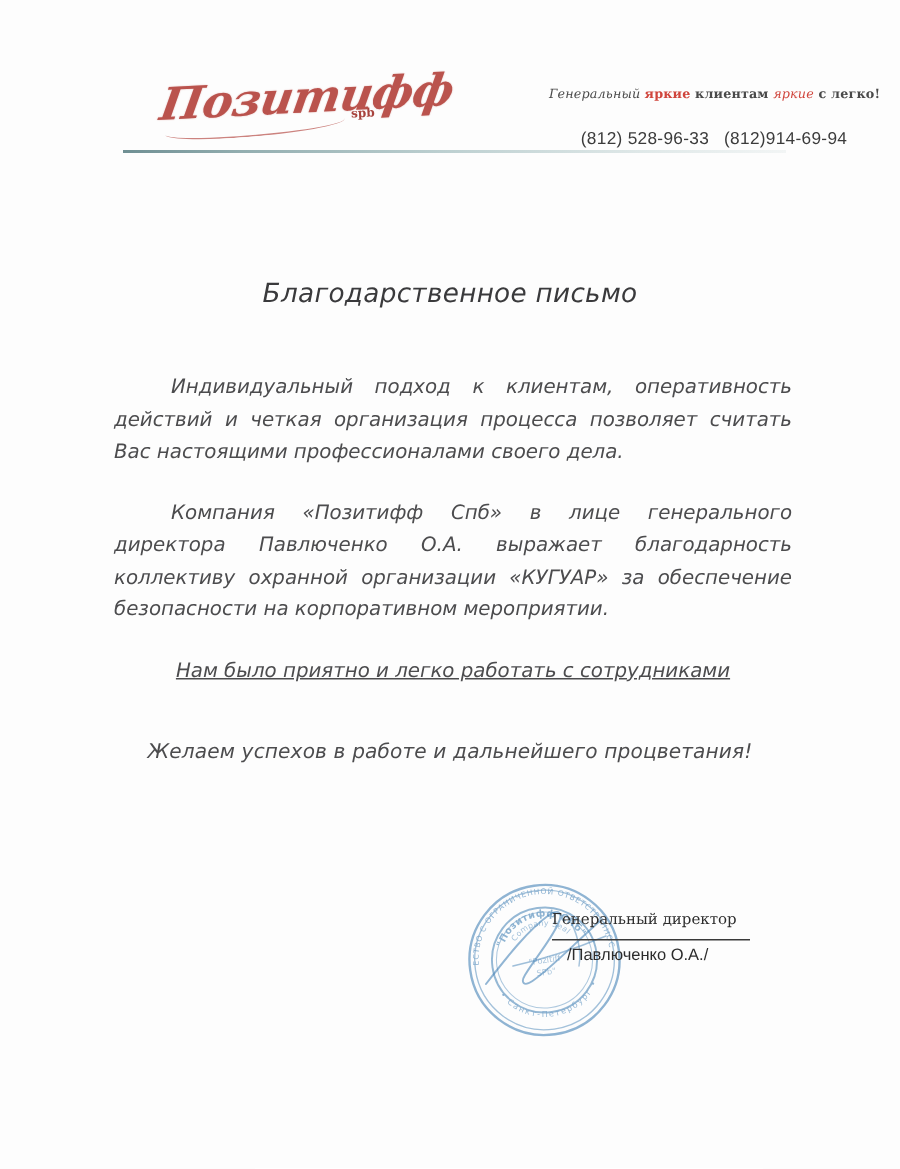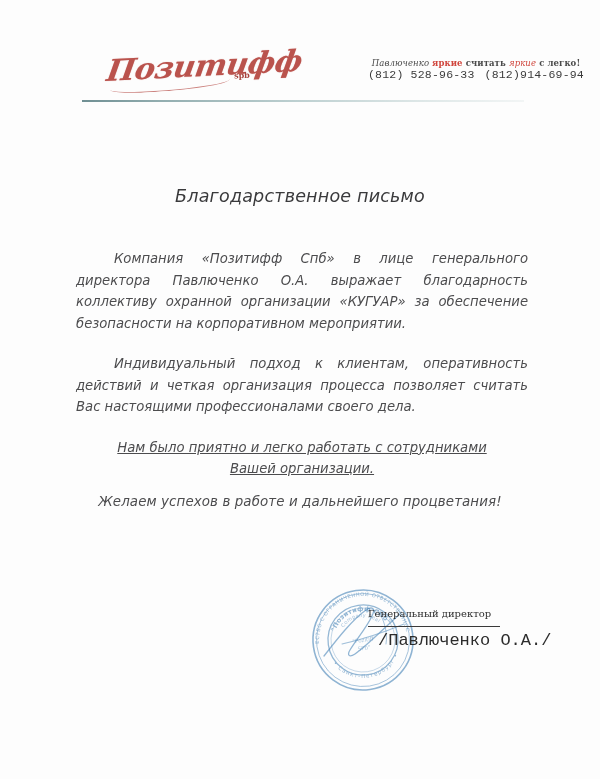--- a/index.html
+++ b/index.html
@@ -85,24 +85,24 @@
     font-family: "DejaVu Serif", serif;
     font-size: 8.5px;
     font-style: italic;
     color: #4a4a4a;
     white-space: nowrap;
     letter-spacing: 0.1px;
   }
   .tagline .accent { color: #d0453c; text-align: right; }
   .tagline .bold { font-weight: 700; font-style: normal; }
   .phones {
-    font-family: Liberation Mono, monospace;
+    font-family: Liberation Sans, sans-serif;
     font-size: 11.5px;
     color: #3b3b3b;
-    margin-top: 0;
+    margin-top: 19px;
     letter-spacing: 0.2px;
     white-space: nowrap;
   }
   .phones .gap { display: inline-block; width: 10px; }
   .website {
     font-family: "DejaVu Serif", serif;
     font-style: italic;
     font-size: 8.5px;
     color: #c08b86;
     margin-top: 3px;
@@ -184,22 +184,22 @@
     color: #2c2c2c;
     white-space: nowrap;
   }
   .sign-rule {
     margin-top: 7px;
     width: 132px;
     height: 1px;
     background: #3a3a3a;
   }
   .sign-name {
-    font-family: Liberation Mono, monospace;
-    font-size: 17px;
+    font-family: Liberation Sans, sans-serif;
+    font-size: 11px;
     color: #2c2c2c;
     margin-top: 4px;
     padding-left: 10px;
     white-space: nowrap;
   }
 
   
   .stamp {
     position: absolute;
     left: 311px;
@@ -227,35 +227,34 @@
 
   <div class="header">
 
     <div class="logo-block">
       <div class="logo-script">Позитифф</div>
       <div class="logo-swash"></div>
       <div class="logo-sub">spb</div>
     </div>
 
     <div class="contact-block">
-      <div class="tagline"><span>Павлюченко </span><span class="accent bold">яркие</span><span class="bold"> считать </span><span class="accent">яркие</span><span class="bold"> с легко!</span></div>
+      <div class="tagline"><span>Генеральный </span><span class="accent bold">яркие</span><span class="bold"> клиентам </span><span class="accent">яркие</span><span class="bold"> с легко!</span></div>
       <div class="phones"><span>(812) 528-96-33</span><span class="gap"></span><span>(812)914-69-94</span></div>
     </div>
 
     <div class="divider"></div>
   </div>
 
   <div class="doc-title">Благодарственное письмо</div>
 
   <div class="body-block">
+    <p class="para">Индивидуальный подход к клиентам, оперативность действий и четкая организация процесса позволяет считать Вас настоящими профессионалами своего дела.</p>
     <p class="para">Компания «Позитифф Спб» в лице генерального директора Павлюченко О.А. выражает благодарность коллективу охранной организации «КУГУАР» за обеспечение безопасности на корпоративном мероприятии.</p>
-    <p class="para">Индивидуальный подход к клиентам, оперативность действий и четкая организация процесса позволяет считать Вас настоящими профессионалами своего дела.</p>
     <p class="para center">
       <span class="line1">Нам было приятно и легко работать с сотрудниками</span>
-      <span class="line2">Вашей организации.</span>
     </p>
   </div>
 
   <div class="closing">Желаем успехов в работе и дальнейшего процветания!</div>
 
   <div class="stamp">
     <svg width="104" height="104" viewBox="0 0 104 104" xmlns="http://www.w3.org/2000/svg">
       <defs>
         <path id="arcOuter" d="M 52,52 m -44,0 a 44,44 0 1,1 88,0" fill="none"></path>
         <path id="arcBottom" d="M 52,52 m -38,0 a 38,38 0 1,0 76,0" fill="none"></path>

